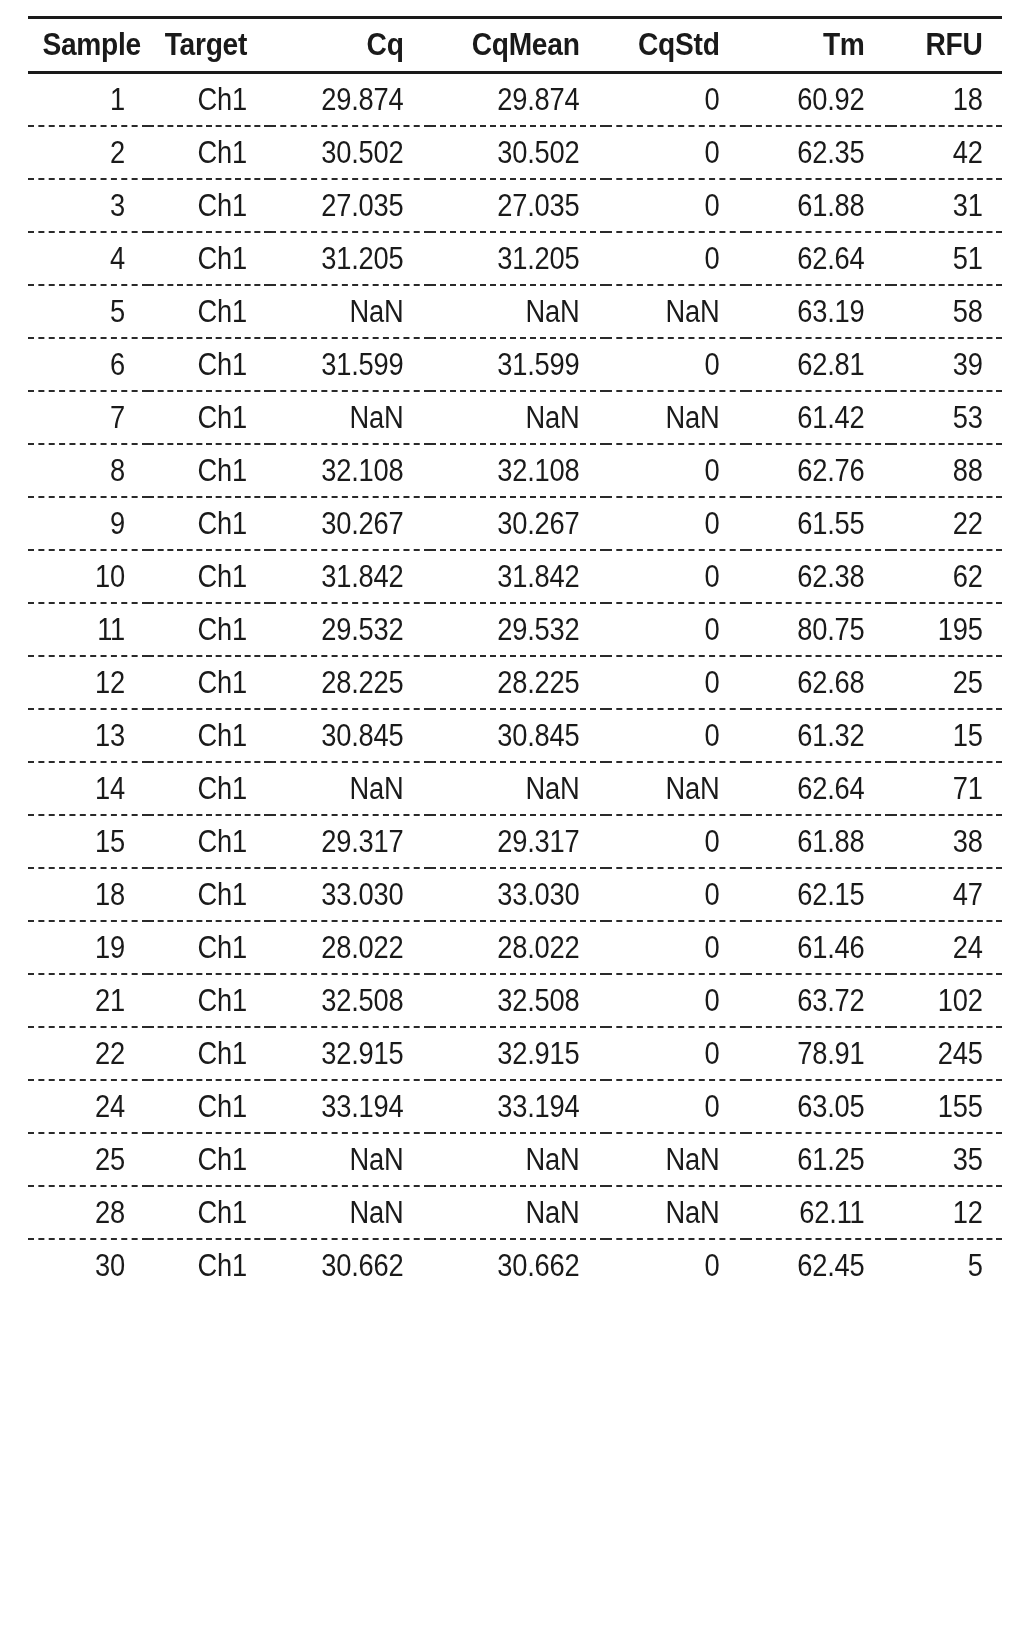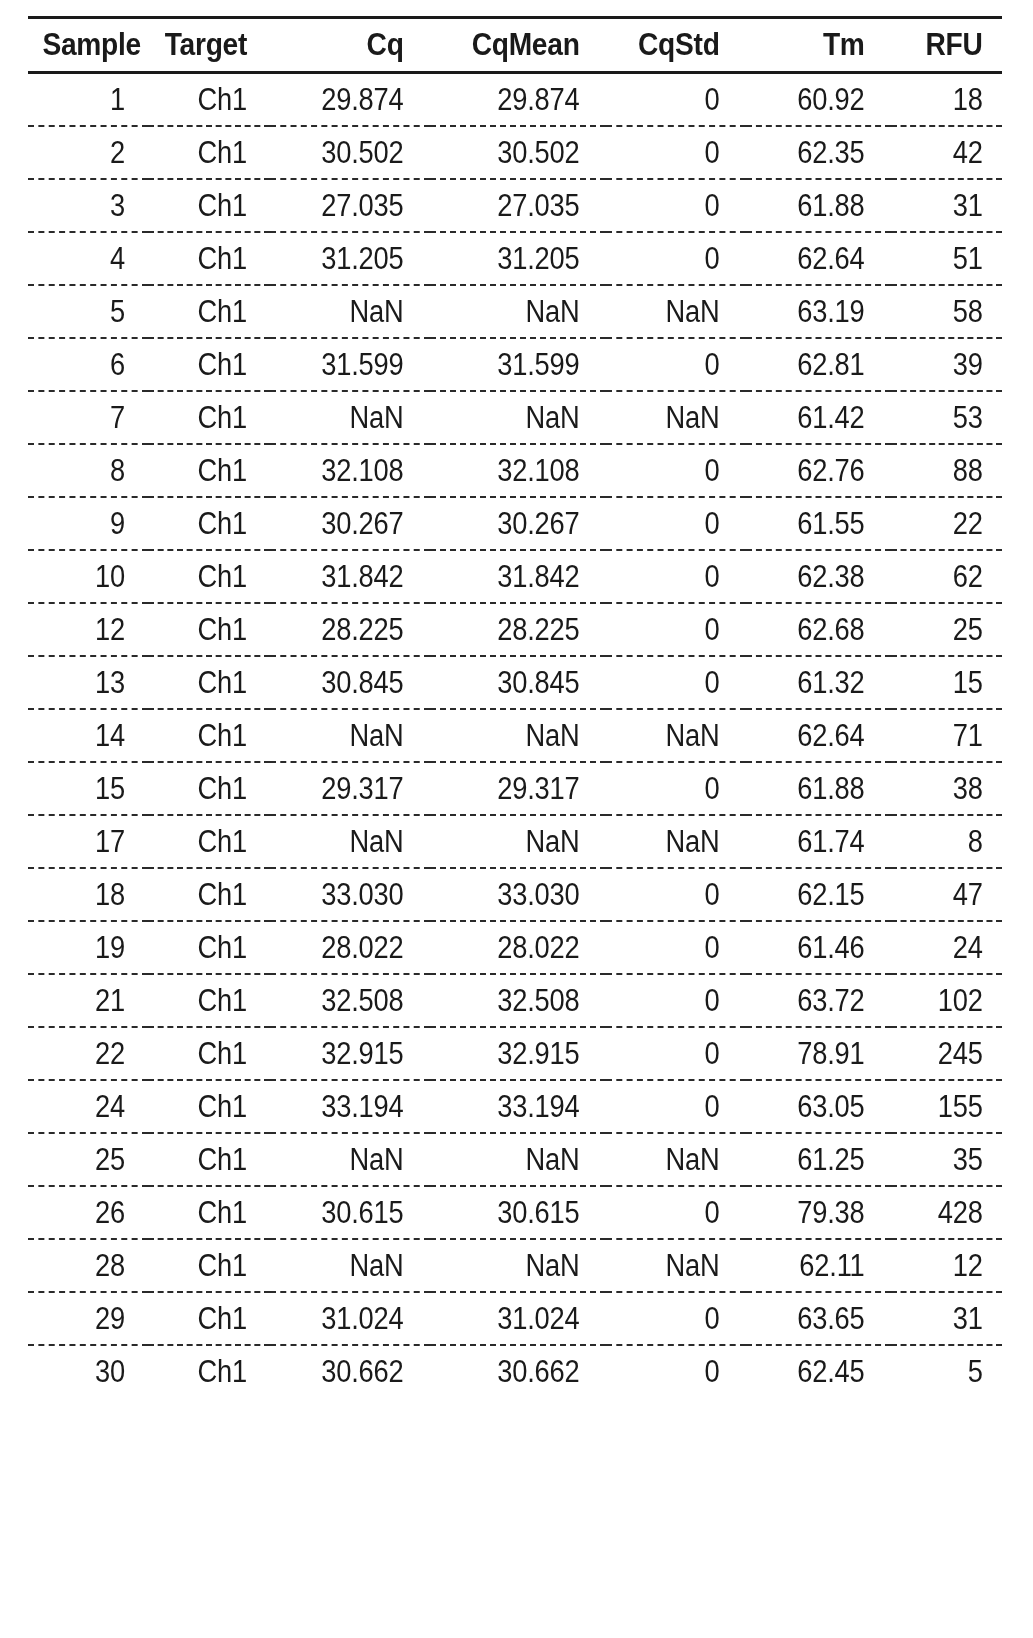--- a/index.html
+++ b/index.html
@@ -197,20 +197,29 @@
         <tr class="data-row">
           <td class="pad-r">10</td>
           <td class="pad-r">Ch1</td>
           <td class="pad-r2">31.842</td>
           <td class="pad-r2">31.842</td>
           <td class="pad-r2">0</td>
           <td class="pad-r2">62.38</td>
           <td class="pad-r3">62</td>
         </tr>
         <tr class="data-row">
+          <td class="pad-r">11</td>
+          <td class="pad-r">Ch1</td>
+          <td class="pad-r2">29.532</td>
+          <td class="pad-r2">29.532</td>
+          <td class="pad-r2">0</td>
+          <td class="pad-r2">80.75</td>
+          <td class="pad-r3">195</td>
+        </tr>
+        <tr class="data-row">
           <td class="pad-r">12</td>
           <td class="pad-r">Ch1</td>
           <td class="pad-r2">28.225</td>
           <td class="pad-r2">28.225</td>
           <td class="pad-r2">0</td>
           <td class="pad-r2">62.68</td>
           <td class="pad-r3">25</td>
         </tr>
         <tr class="data-row">
           <td class="pad-r">13</td>
@@ -233,29 +242,20 @@
         <tr class="data-row">
           <td class="pad-r">15</td>
           <td class="pad-r">Ch1</td>
           <td class="pad-r2">29.317</td>
           <td class="pad-r2">29.317</td>
           <td class="pad-r2">0</td>
           <td class="pad-r2">61.88</td>
           <td class="pad-r3">38</td>
         </tr>
         <tr class="data-row">
-          <td class="pad-r">17</td>
-          <td class="pad-r">Ch1</td>
-          <td class="pad-r2">NaN</td>
-          <td class="pad-r2">NaN</td>
-          <td class="pad-r2">NaN</td>
-          <td class="pad-r2">61.74</td>
-          <td class="pad-r3">8</td>
-        </tr>
-        <tr class="data-row">
           <td class="pad-r">18</td>
           <td class="pad-r">Ch1</td>
           <td class="pad-r2">33.030</td>
           <td class="pad-r2">33.030</td>
           <td class="pad-r2">0</td>
           <td class="pad-r2">62.15</td>
           <td class="pad-r3">47</td>
         </tr>
         <tr class="data-row">
           <td class="pad-r">19</td>
@@ -296,47 +296,29 @@
         <tr class="data-row">
           <td class="pad-r">25</td>
           <td class="pad-r">Ch1</td>
           <td class="pad-r2">NaN</td>
           <td class="pad-r2">NaN</td>
           <td class="pad-r2">NaN</td>
           <td class="pad-r2">61.25</td>
           <td class="pad-r3">35</td>
         </tr>
         <tr class="data-row">
-          <td class="pad-r">26</td>
-          <td class="pad-r">Ch1</td>
-          <td class="pad-r2">30.615</td>
-          <td class="pad-r2">30.615</td>
-          <td class="pad-r2">0</td>
-          <td class="pad-r2">79.38</td>
-          <td class="pad-r3">428</td>
-        </tr>
-        <tr class="data-row">
           <td class="pad-r">28</td>
           <td class="pad-r">Ch1</td>
           <td class="pad-r2">NaN</td>
           <td class="pad-r2">NaN</td>
           <td class="pad-r2">NaN</td>
           <td class="pad-r2">62.11</td>
           <td class="pad-r3">12</td>
         </tr>
         <tr class="data-row">
-          <td class="pad-r">29</td>
-          <td class="pad-r">Ch1</td>
-          <td class="pad-r2">31.024</td>
-          <td class="pad-r2">31.024</td>
-          <td class="pad-r2">0</td>
-          <td class="pad-r2">63.65</td>
-          <td class="pad-r3">31</td>
-        </tr>
-        <tr class="data-row">
           <td class="pad-r">30</td>
           <td class="pad-r">Ch1</td>
           <td class="pad-r2">30.662</td>
           <td class="pad-r2">30.662</td>
           <td class="pad-r2">0</td>
           <td class="pad-r2">62.45</td>
           <td class="pad-r3">5</td>
         </tr>
       </tbody>
   </table>

